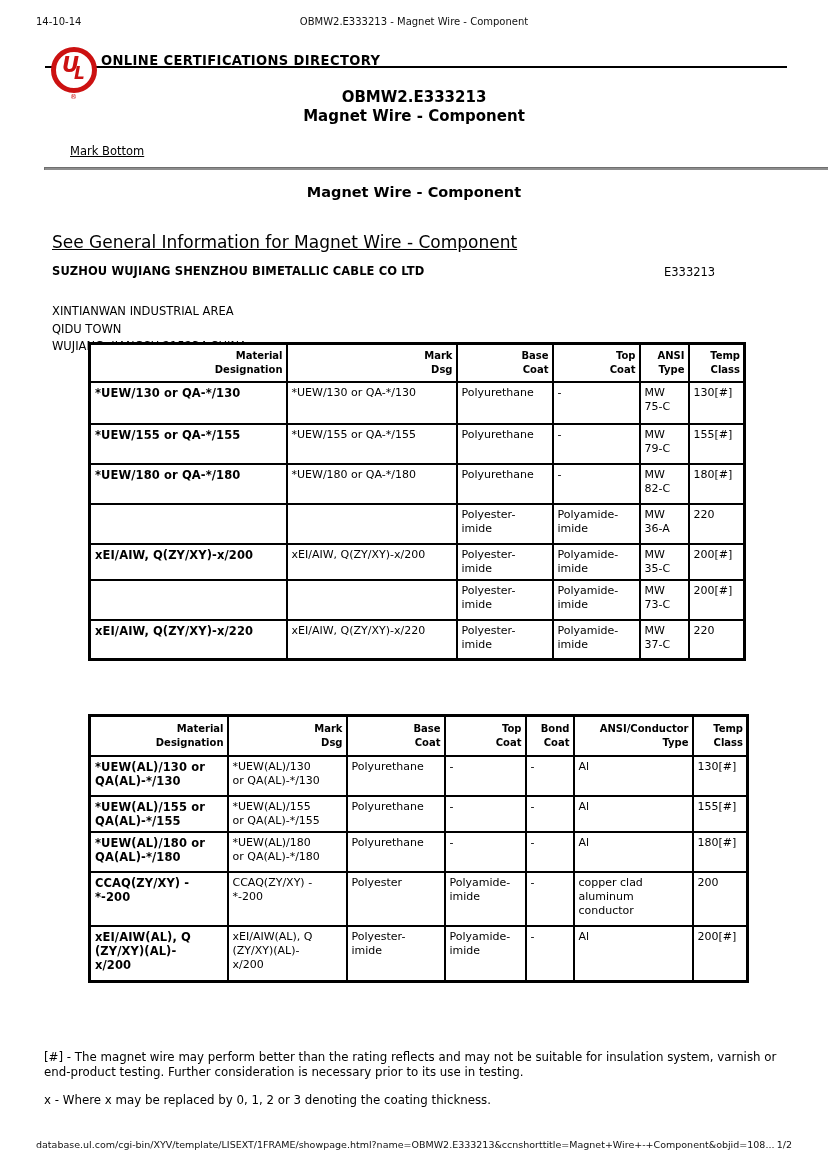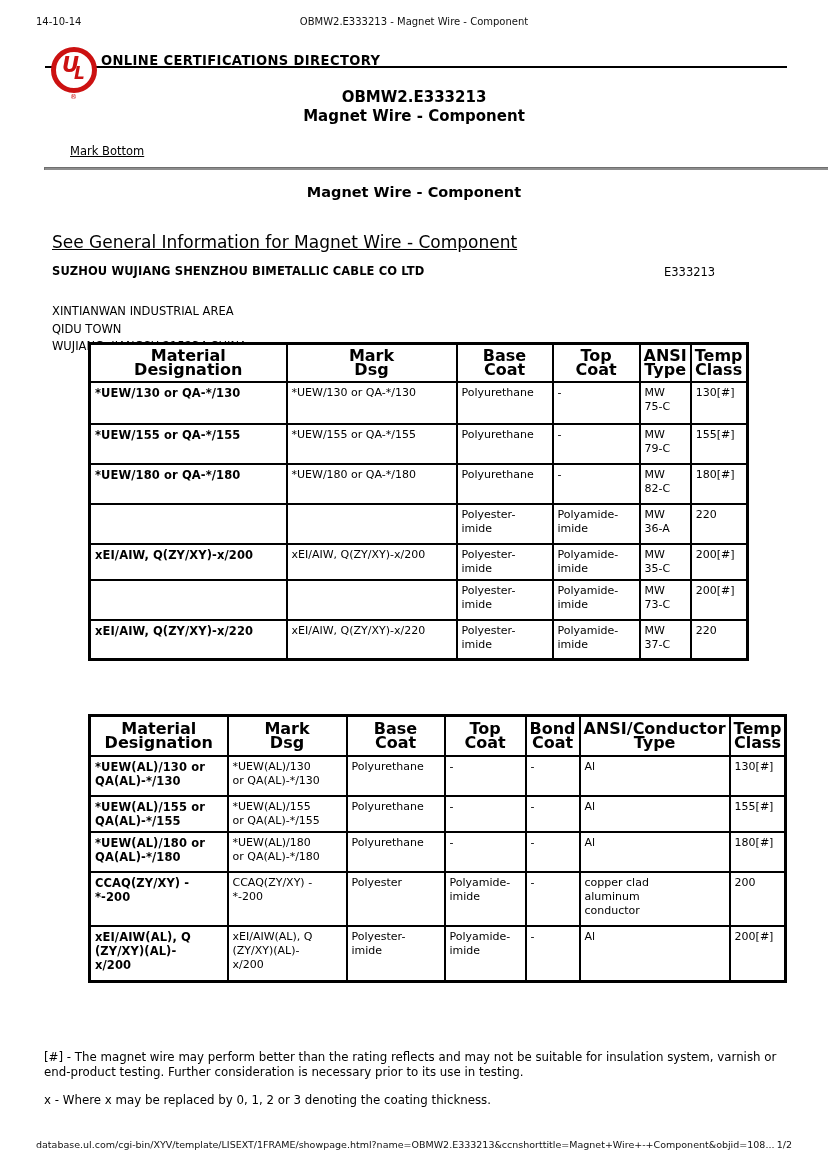--- a/index.html
+++ b/index.html
@@ -50,21 +50,21 @@
   
   #company-name { left:52px; top:264px; font-size:11.5px; font-weight:bold; letter-spacing:0.1px; }
   #file-number { left:664px; top:265px; font-size:11.5px; }
   #address { left:52px; top:284px; font-size:11.5px; line-height:17.5px;margin-top:19px; }
 
   
   table { position:absolute; border-collapse:collapse; table-layout:fixed; background:#fff; border:3px solid #000; }
   #table1 { left:88px; top:342px; }
   #table2 { left:88px; top:714px; }
   th, td { border:2px solid #000; white-space:pre-line; overflow:hidden; }
-  th { font-size:16px; font-weight:bold; text-align:center; vertical-align:middle; padding:2px 3px; line-height:14px; }
+  th { font-size:10px; font-weight:bold; text-align:right; vertical-align:middle; padding:2px 3px; line-height:14px; }
   td { font-size:11px; vertical-align:top; text-align:left; padding:3px 4px; line-height:14px; }
   td.mat { font-weight:bold; font-size:11.5px; letter-spacing:0.1px; }
 
   
   #footnotes { left:44px; top:1050px; width:744px; font-size:11.8px; line-height:15px; }
   #footnotes .fn2 { margin-top:13px; }
 </style>
 </head>
 <body>
 

